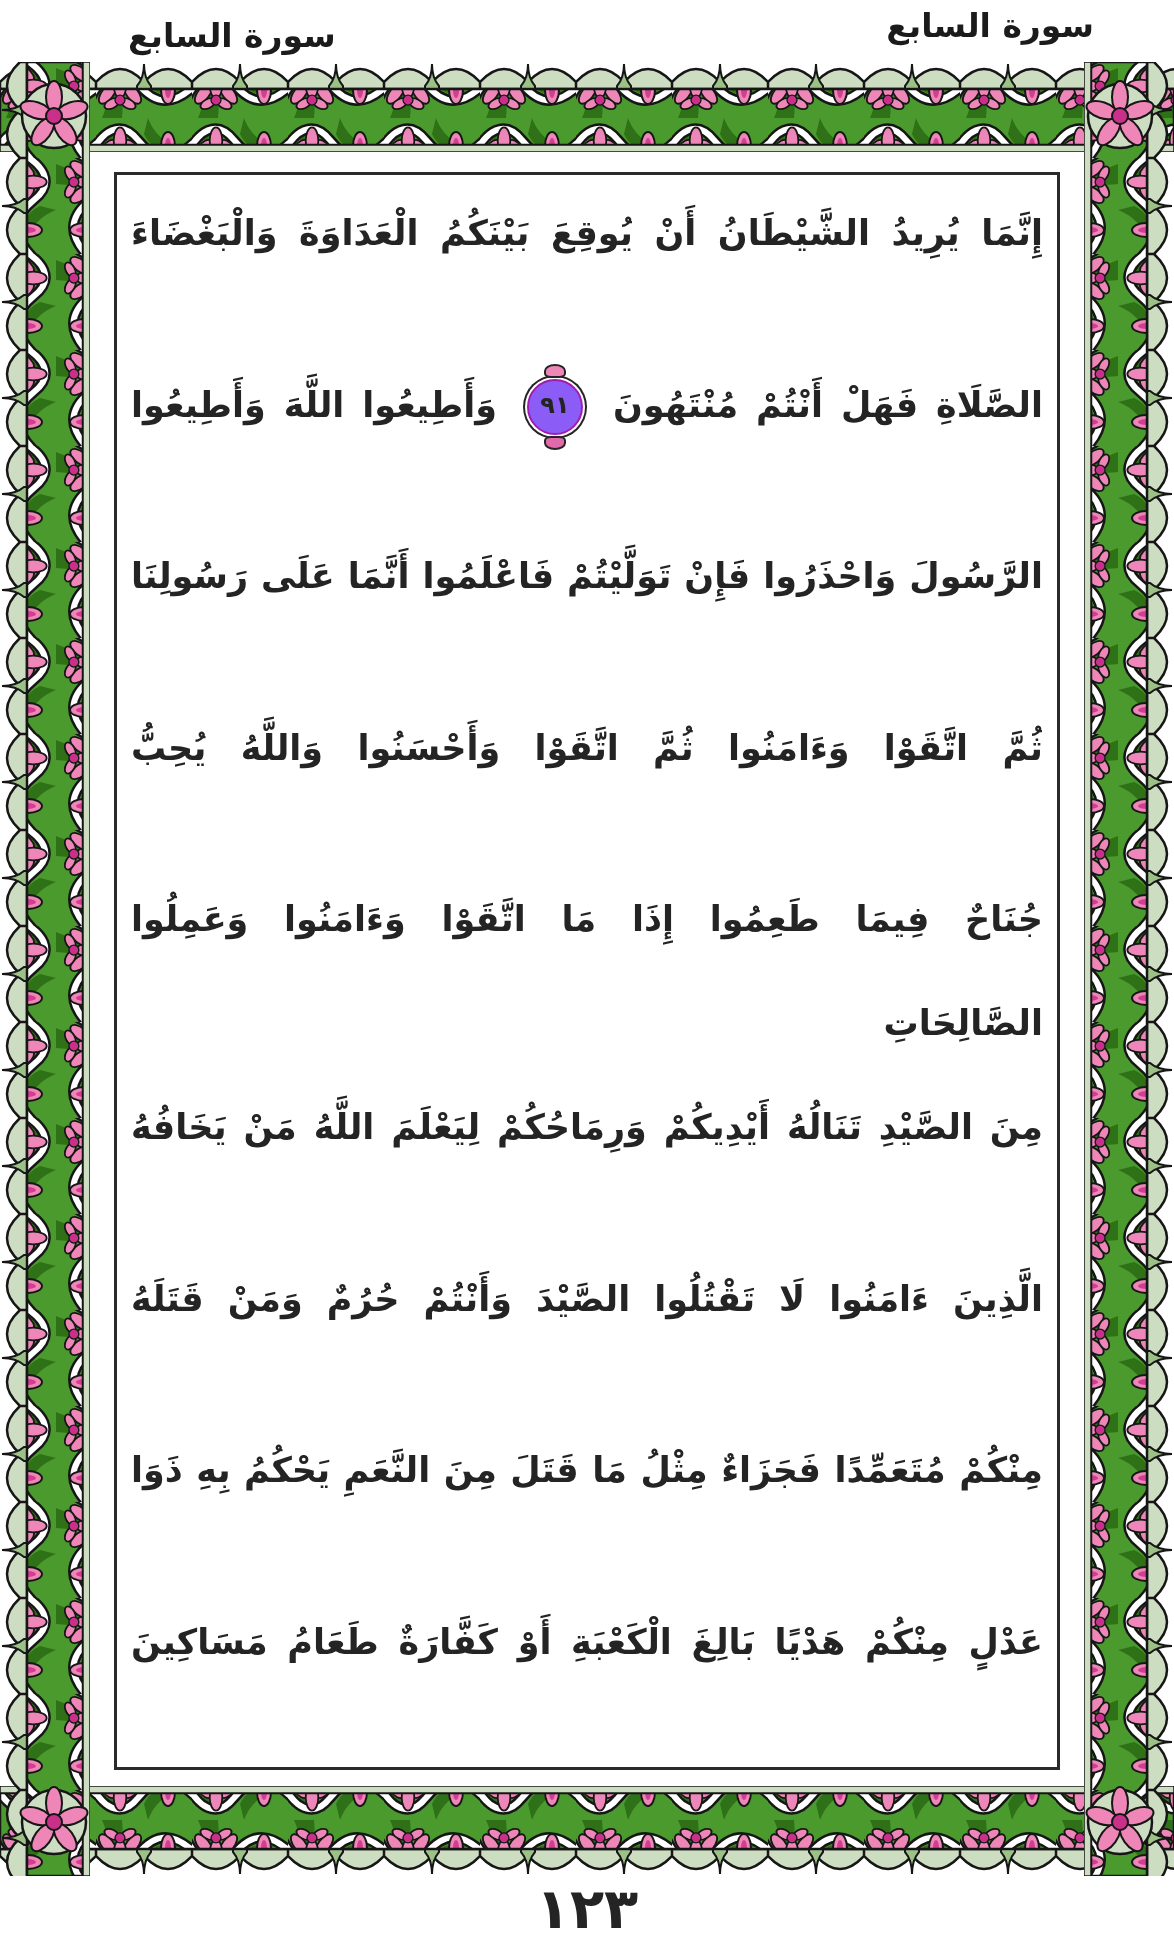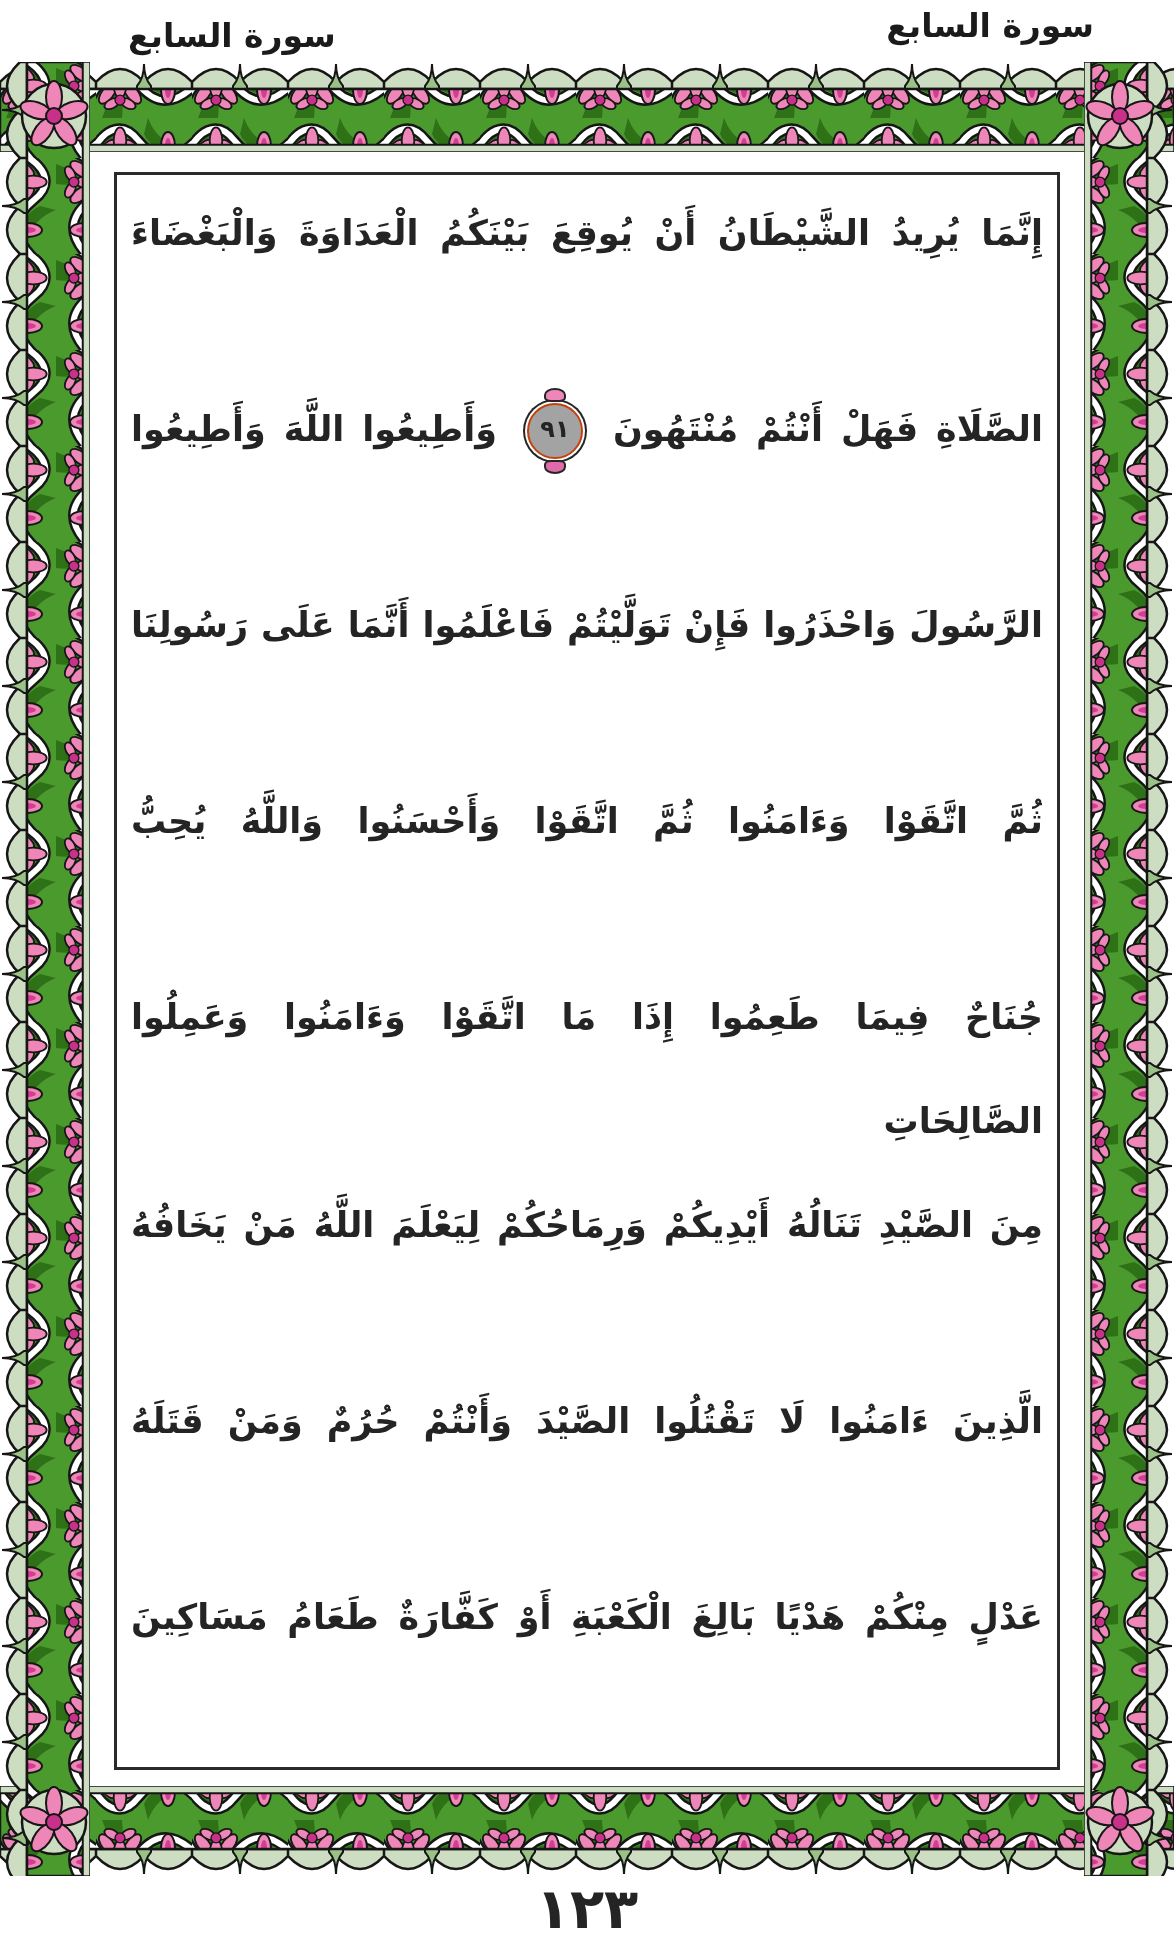--- a/index.html
+++ b/index.html
@@ -36,21 +36,21 @@
   }
   .qline{
     flex:1;display:block;text-align:justify;text-align-last:justify;
     font-size:35px;font-weight:bold;line-height:104px;color:#242424;
     white-space:normal;
   }
   .qtext{letter-spacing:0;}
   
   .ayah{
     position:relative;display:inline-block;width:52px;height:52px;line-height:48px;
-    border-radius:50%;background:#a3a3a3;border:2px solid #c2410c;
+    border-radius:50%;background:#8b5cf6;border:2px solid #a21caf;
     box-shadow:0 0 0 2px #ffffff,0 0 0 4px #252525;
     text-align:right;text-align-last:center;vertical-align:middle;
     font-size:24px;font-weight:bold;margin:0 12px;
   }
   .ayah::before,.ayah::after{
     content:"";position:absolute;left:50%;transform:translateX(-50%);
     width:22px;height:14px;background:#ee87b8;border:2px solid #252525;box-sizing:border-box;
   }
   .ayah::before{top:-17px;border-radius:55% 55% 35% 35%;}
   .ayah::after{bottom:-17px;border-radius:35% 35% 55% 55%;background:#e06aaa;}
@@ -172,17 +172,18 @@
 
 <div class="text-frame">
   <div class="lines">
       <div class="qline"><span class="qtext">إِنَّمَا يُرِيدُ الشَّيْطَانُ أَنْ يُوقِعَ بَيْنَكُمُ الْعَدَاوَةَ وَالْبَغْضَاءَ</span></div>
       <div class="qline"><span class="qtext">الصَّلَاةِ فَهَلْ أَنْتُمْ مُنْتَهُونَ</span> <span class="ayah">٩١</span> <span class="qtext">وَأَطِيعُوا اللَّهَ وَأَطِيعُوا</span></div>
       <div class="qline"><span class="qtext">الرَّسُولَ وَاحْذَرُوا فَإِنْ تَوَلَّيْتُمْ فَاعْلَمُوا أَنَّمَا عَلَى رَسُولِنَا</span></div>
       <div class="qline"><span class="qtext">ثُمَّ اتَّقَوْا وَءَامَنُوا ثُمَّ اتَّقَوْا وَأَحْسَنُوا وَاللَّهُ يُحِبُّ</span></div>
       <div class="qline"><span class="qtext">جُنَاحٌ فِيمَا طَعِمُوا إِذَا مَا اتَّقَوْا وَءَامَنُوا وَعَمِلُوا الصَّالِحَاتِ</span></div>
       <div class="qline"><span class="qtext">مِنَ الصَّيْدِ تَنَالُهُ أَيْدِيكُمْ وَرِمَاحُكُمْ لِيَعْلَمَ اللَّهُ مَنْ يَخَافُهُ</span></div>
       <div class="qline"><span class="qtext">الَّذِينَ ءَامَنُوا لَا تَقْتُلُوا الصَّيْدَ وَأَنْتُمْ حُرُمٌ وَمَنْ قَتَلَهُ</span></div>
+      <div class="qline"><span class="qtext">مِنْكُمْ مُتَعَمِّدًا فَجَزَاءٌ مِثْلُ مَا قَتَلَ مِنَ النَّعَمِ يَحْكُمُ بِهِ ذَوَا</span></div>
       <div class="qline"><span class="qtext">عَدْلٍ مِنْكُمْ هَدْيًا بَالِغَ الْكَعْبَةِ أَوْ كَفَّارَةٌ طَعَامُ مَسَاكِينَ</span></div>
     </div>
 </div>
 
 <div class="page-number">١٢٣</div>
 
 </body></html>

